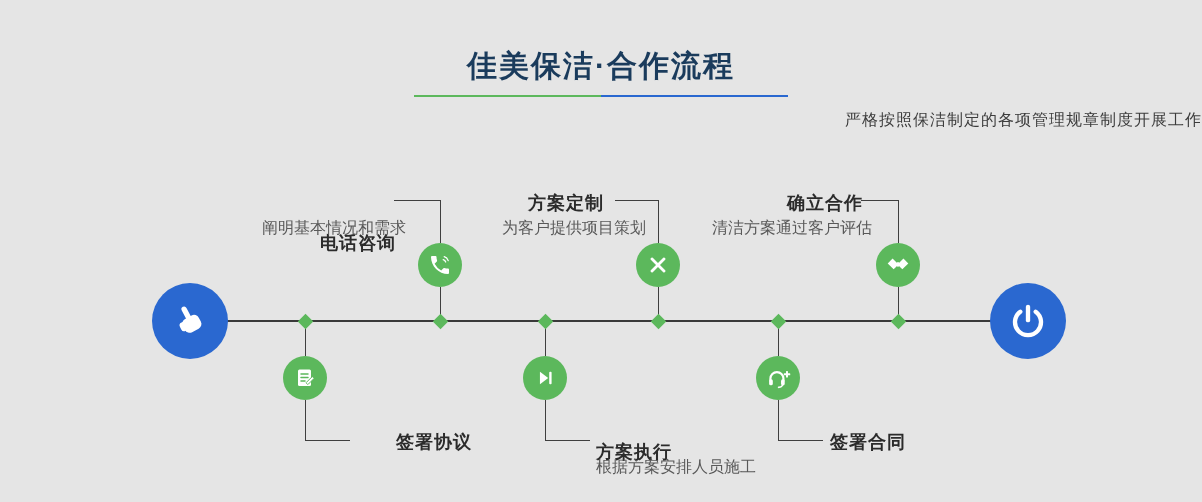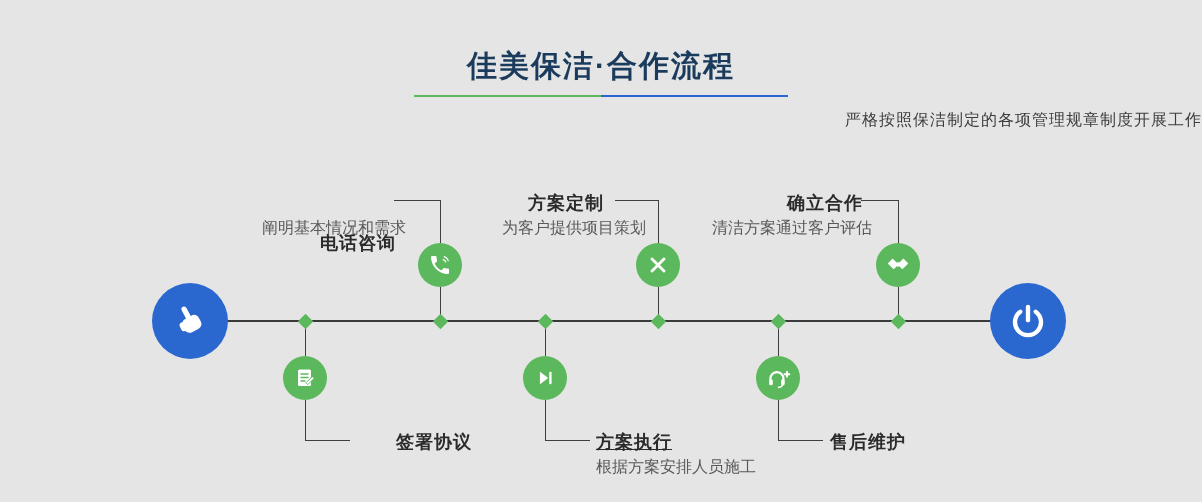--- a/index.html
+++ b/index.html
@@ -209,35 +209,35 @@
   <div class="step-circle" style="left:523px;top:356px;">
     <span class="icon">
       <svg viewBox="0 0 24 24" width="22" height="22" aria-hidden="true" fill="#ffffff">
         <path d="M6.5 5.2 15.5 12l-9 6.8z"></path>
         <rect x="16.6" y="5.2" width="2.6" height="13.6" rx="1"></rect>
       </svg>
     </span>
   </div>
   <div class="vline" style="left:545px;top:400px;height:41px;"></div>
   <div class="hline" style="left:545px;top:440px;width:45px;"></div>
-  <div class="step-title" style="left:596px;top:430px;text-decoration:underline;">方案执行</div>
+  <div class="step-title" style="left:596px;top:440px;">方案执行</div>
   <div class="step-desc" style="left:596px;top:457px;">根据方案安排人员施工</div>
 
   <div class="vline" style="left:778px;top:322px;height:34px;"></div>
   <div class="step-circle" style="left:756px;top:356px;">
     <span class="icon">
       <svg viewBox="0 0 24 24" width="26" height="26" aria-hidden="true">
         <path d="M5 14.5v-2a6 6 0 0 1 12 0v2" fill="none" stroke="#ffffff" stroke-width="2" stroke-linecap="round"></path>
         <rect x="3.8" y="13.2" width="3.4" height="5.6" rx="1.5" fill="#ffffff"></rect>
         <rect x="14.8" y="13.2" width="3.4" height="5.6" rx="1.5" fill="#ffffff"></rect>
         <path d="M16.2 18.8c-.8 1.2-2.2 1.8-3.7 1.8" fill="none" stroke="#ffffff" stroke-width="1.5" stroke-linecap="round"></path>
         <g fill="#ffffff">
           <rect x="19.4" y="5.6" width="1.8" height="6" rx="0.5"></rect>
           <rect x="17.3" y="7.7" width="6" height="1.8" rx="0.5"></rect>
         </g>
       </svg>
     </span>
   </div>
   <div class="vline" style="left:778px;top:400px;height:41px;"></div>
   <div class="hline" style="left:778px;top:440px;width:45px;"></div>
-  <div class="step-title" style="left:830px;top:430px;">售后维护</div>
+  <div class="step-title" style="left:830px;top:430px;">签署合同</div>
 
 </div>
 
 </body></html>

